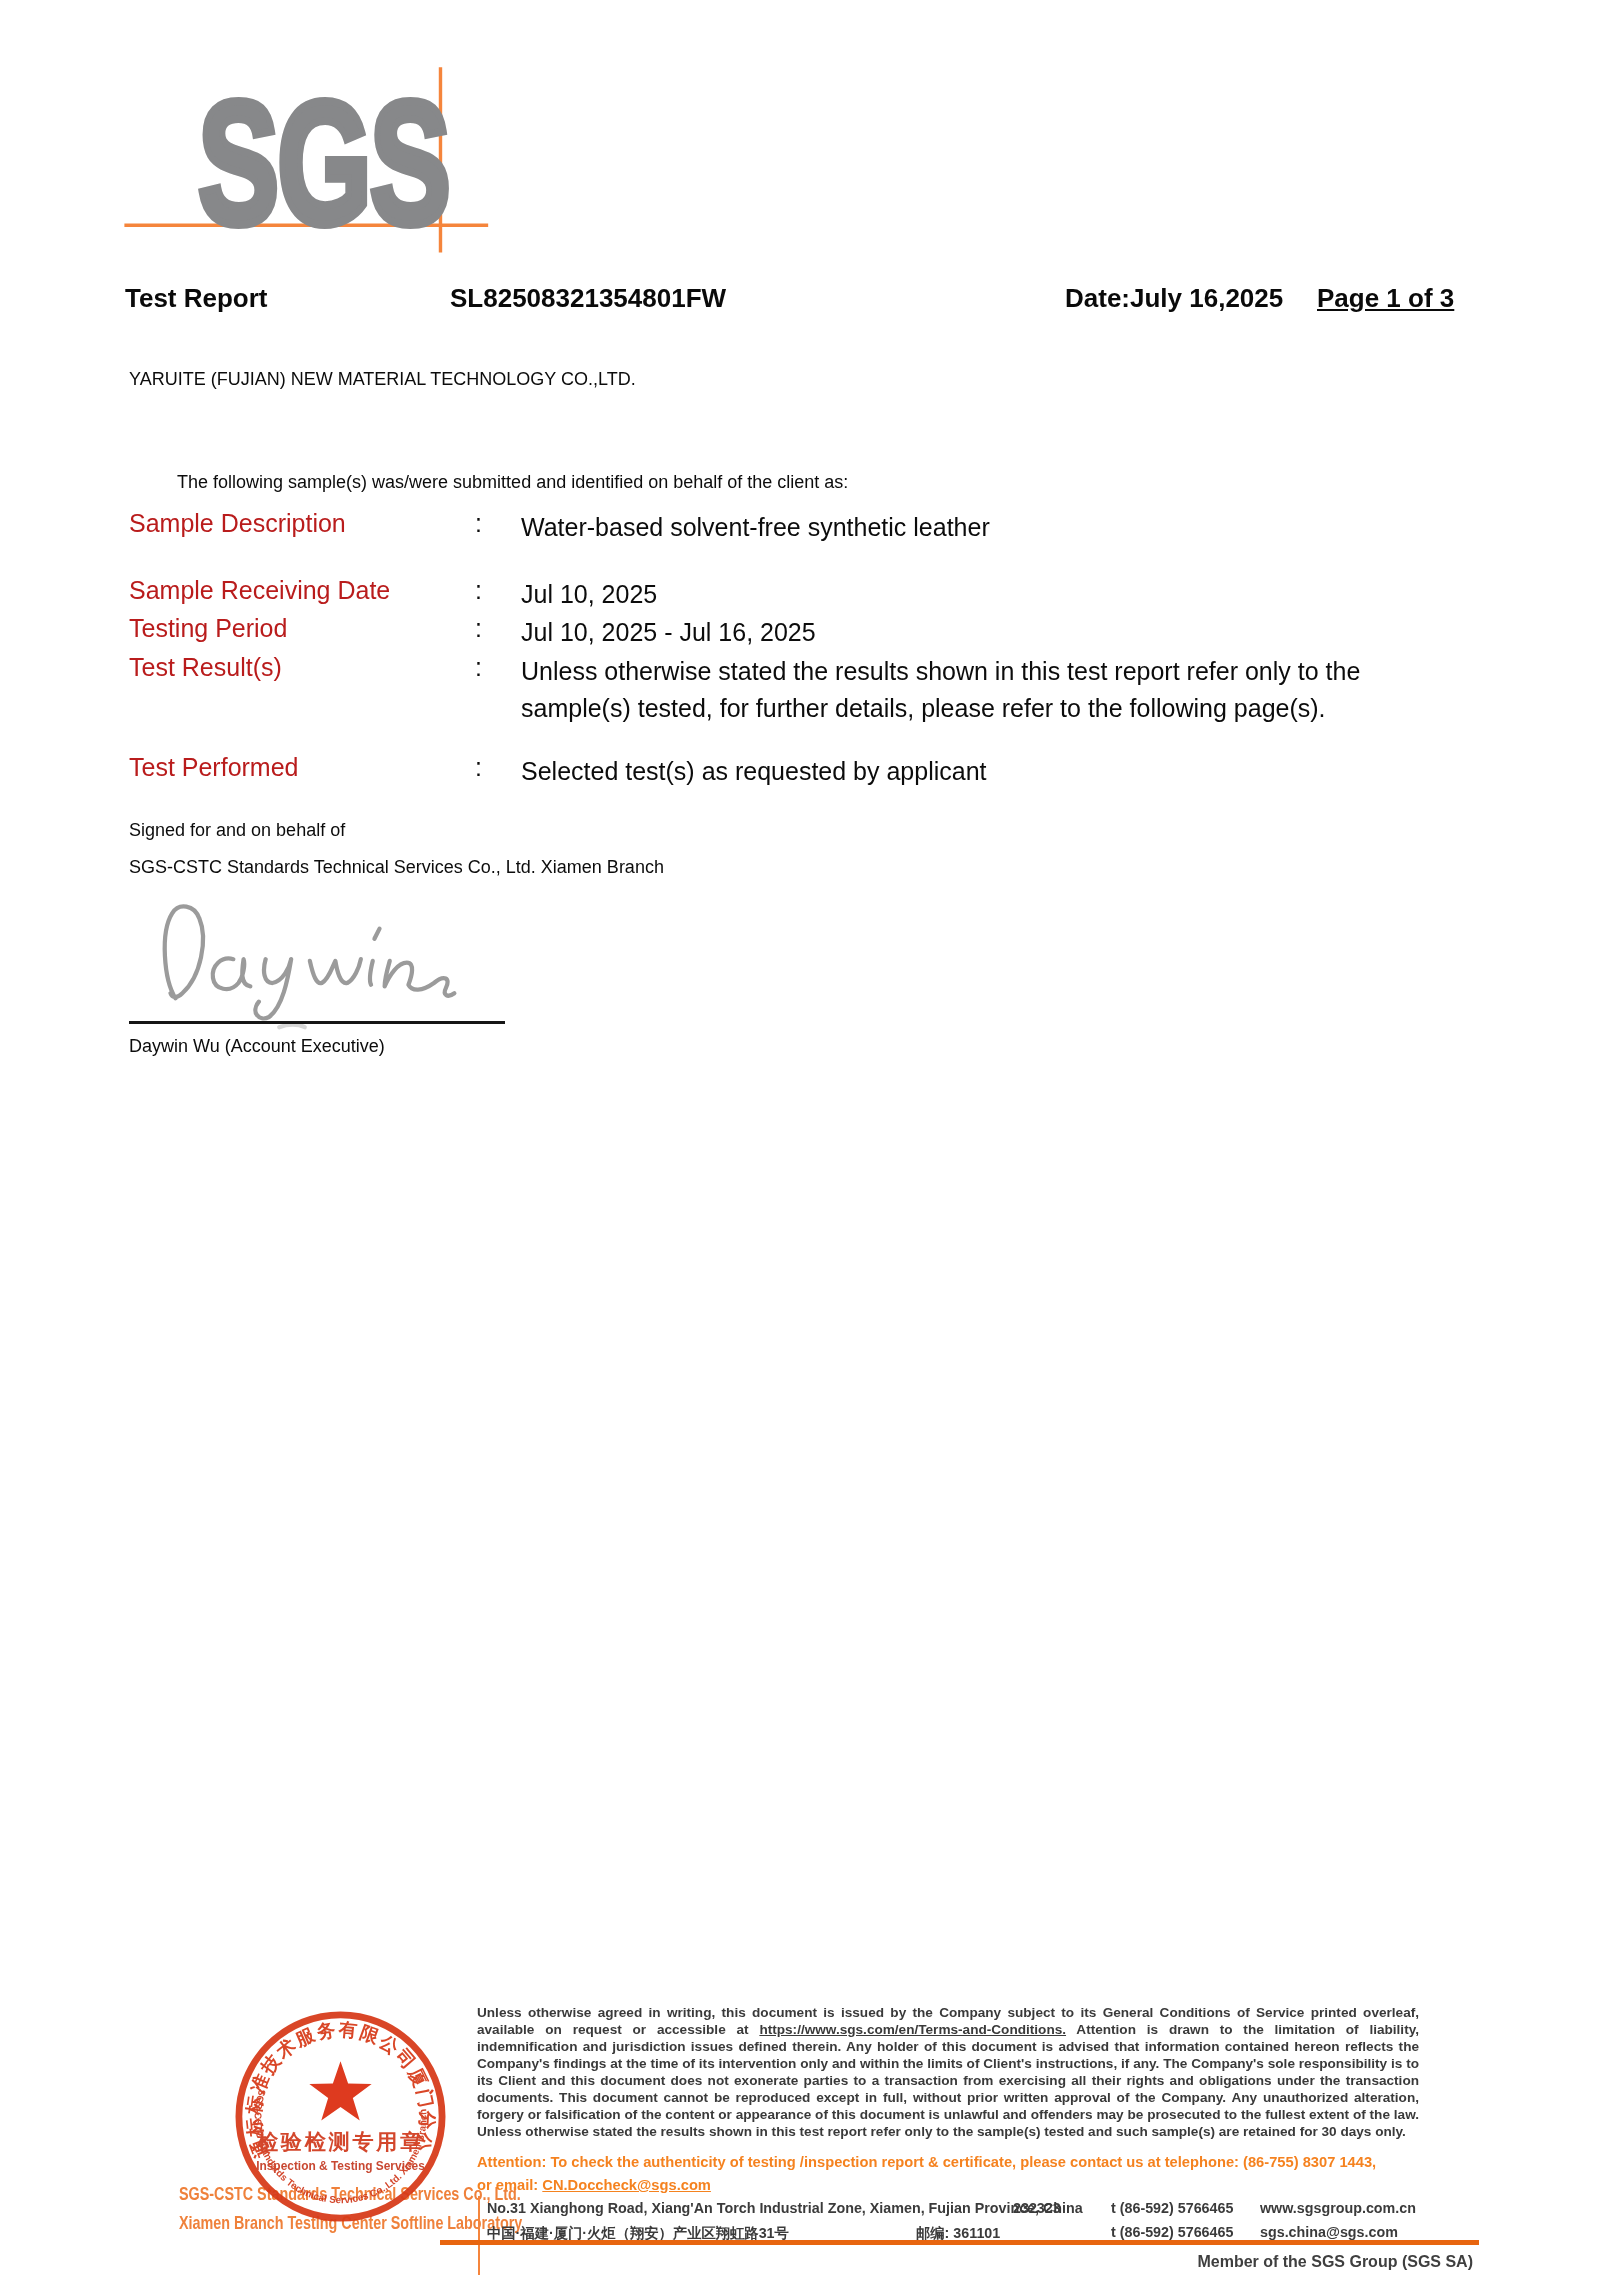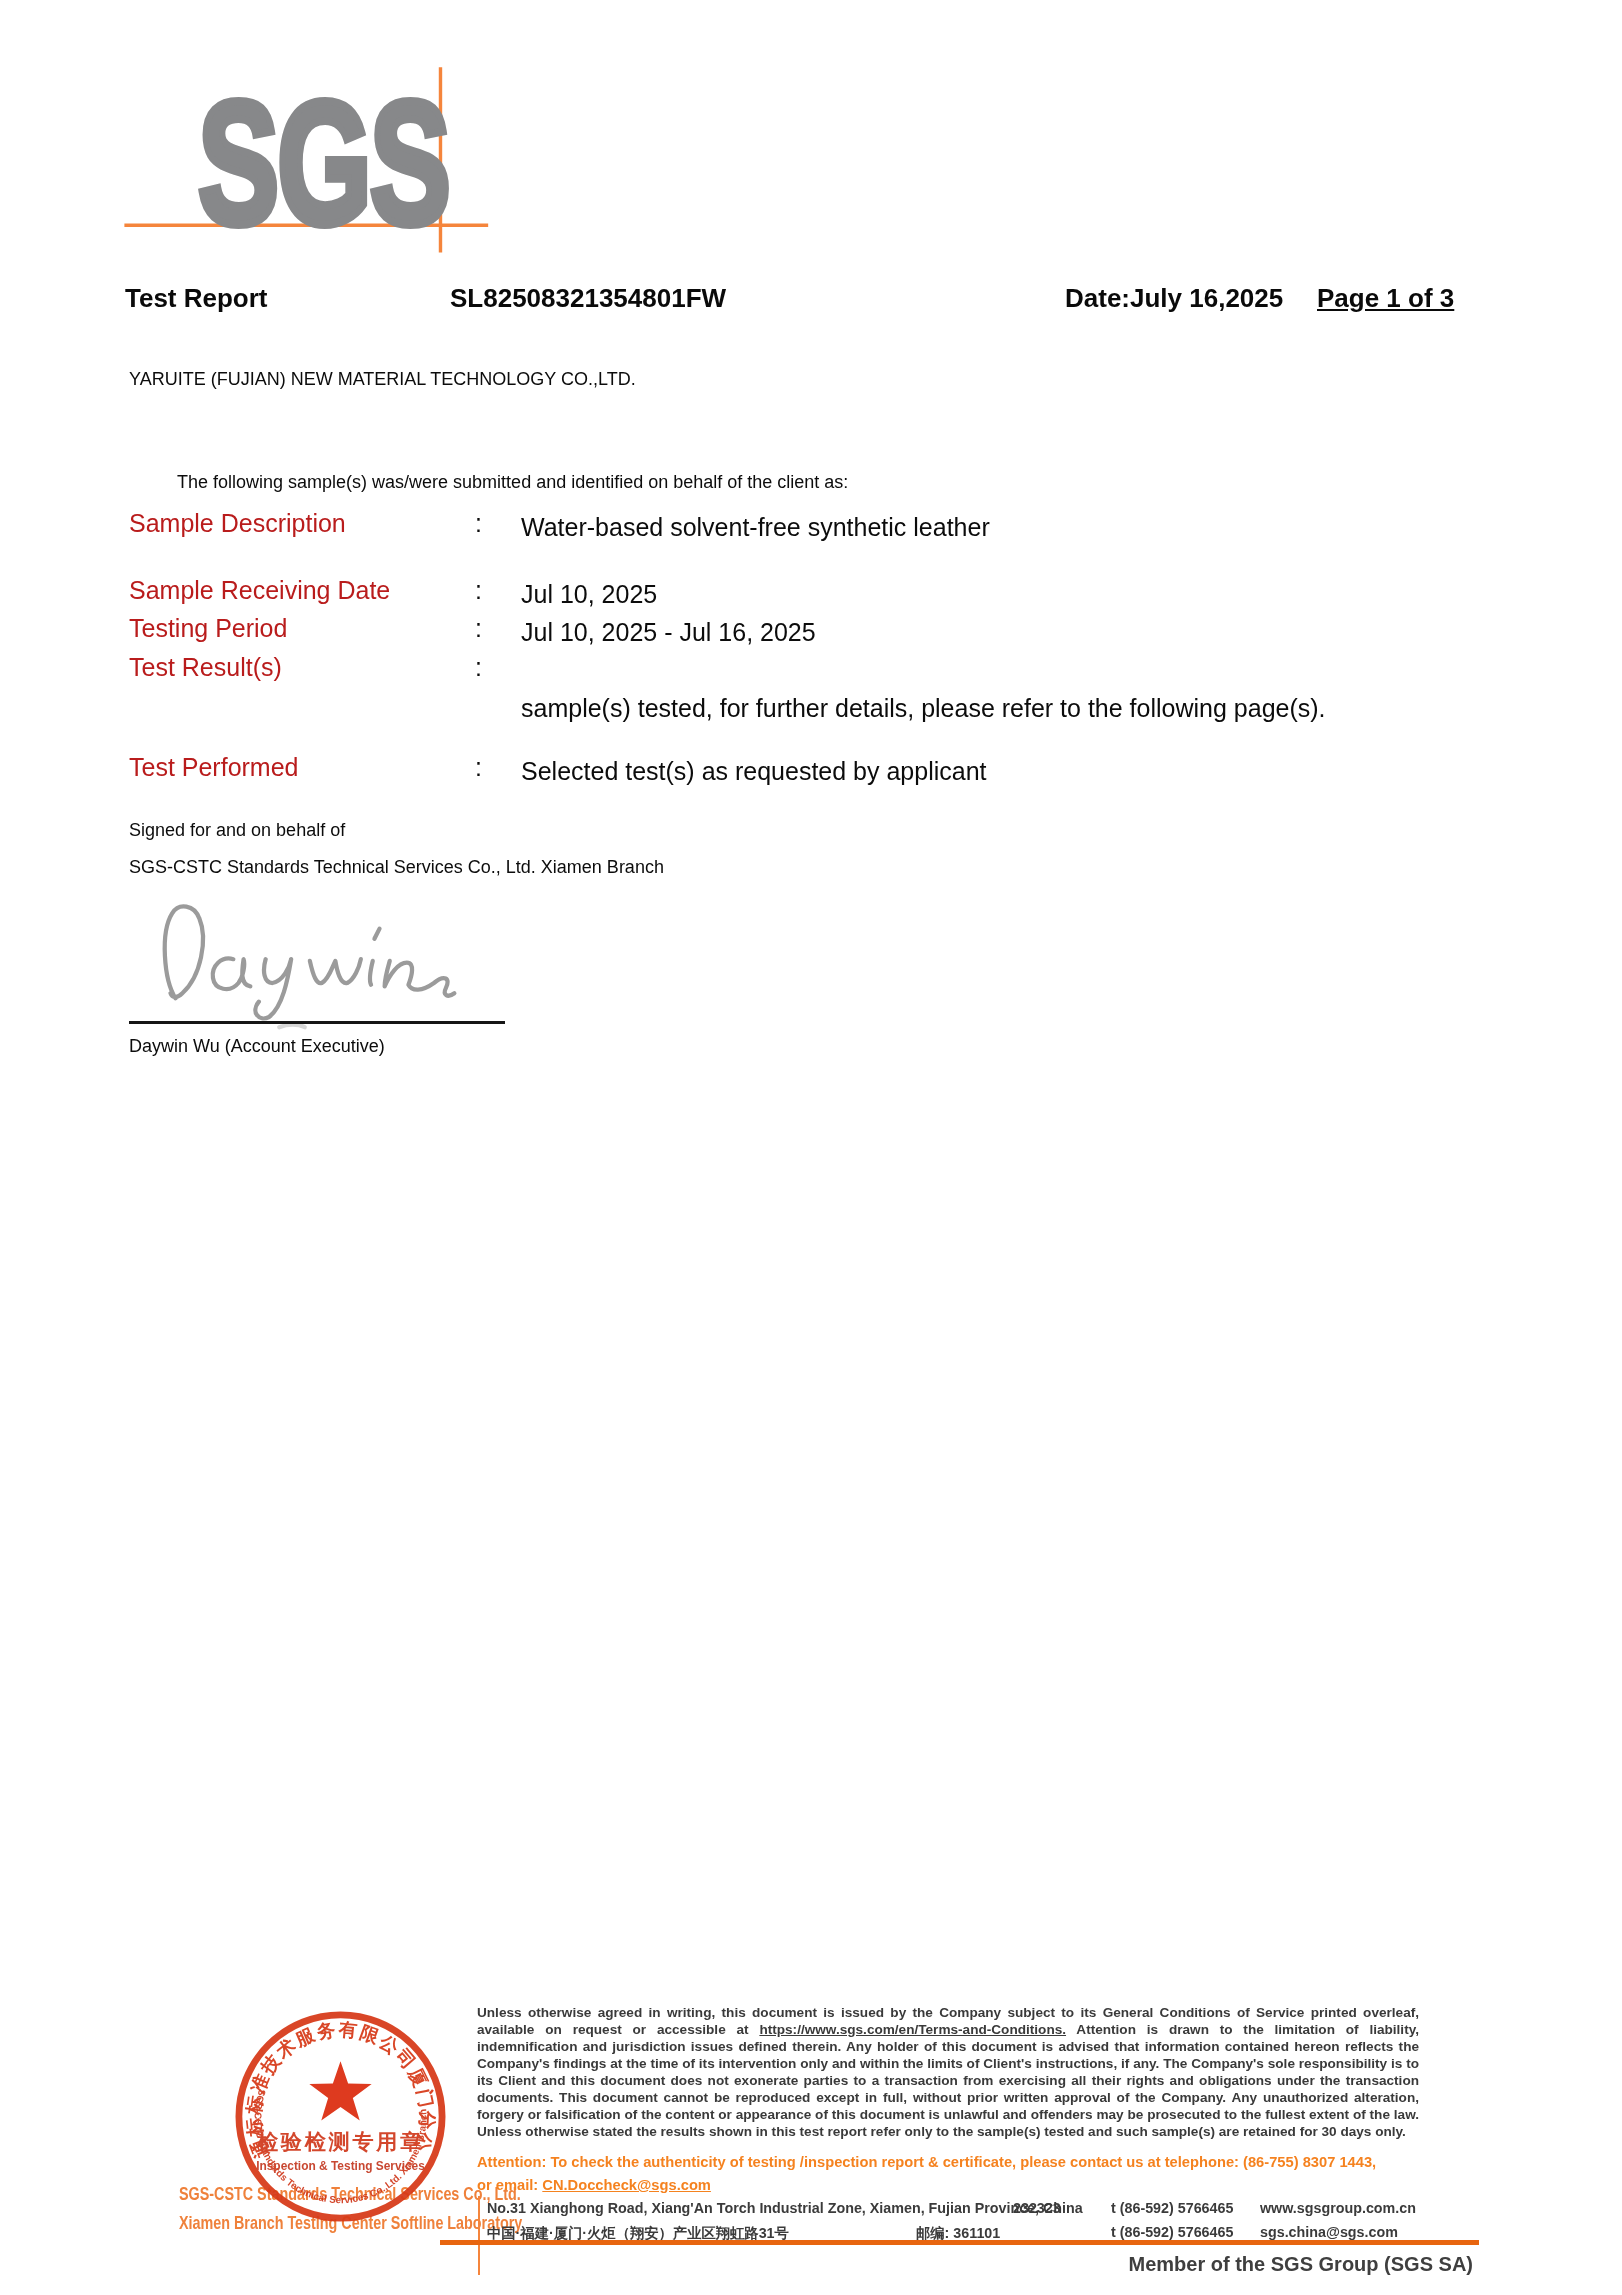--- a/index.html
+++ b/index.html
@@ -28,21 +28,21 @@
     font-size:13.6px;line-height:17px;font-weight:600;color:#3a3a3a;
     text-align:justify;margin:0;
   }
   .legal .lnk{text-decoration:underline;color:#3a3a3a;}
   .attn{position:absolute;left:477px;font-size:14.7px;font-weight:bold;color:#f5821f;white-space:nowrap;}
   .attn .lnk{text-decoration:underline;}
   .addr{position:absolute;font-size:14.3px;font-weight:600;color:#3b3b3b;white-space:nowrap;}
   .addr-cn{font-weight:700;}
   .vline{position:absolute;left:478px;top:2196px;width:2px;height:79px;background:#f5853c;}
   .orange-rule{position:absolute;left:440px;top:2240px;width:1039px;height:4.8px;background:#e8650f;}
-  .member{position:absolute;right:149px;top:2253px;font-size:20px;font-weight:600;color:#3f3f3f;white-space:nowrap;}
+  .member{position:absolute;right:149px;top:2253px;font-size:16px;font-weight:600;color:#3f3f3f;white-space:nowrap;}
   .lab-line{position:absolute;left:179px;font-size:18.4px;font-weight:bold;color:#ef813b;white-space:nowrap;
             transform:scaleX(0.78);transform-origin:left top;}
   .stamp-svg{position:absolute;left:228px;top:2004px;opacity:0.93;pointer-events:none;}
   a{cursor:pointer;}
 </style>
 </head>
 <body>
 
 <div id="page">
 
@@ -74,21 +74,21 @@
     <span class="fvalue">Jul 10, 2025</span>
   </div>
   <div class="field-row" style="top:614px;">
     <span class="flabel">Testing Period</span>
     <span class="fcolon">:</span>
     <span class="fvalue">Jul 10, 2025 - Jul 16, 2025</span>
   </div>
   <div class="field-row" style="top:653px;">
     <span class="flabel">Test Result(s)</span>
     <span class="fcolon">:</span>
-    <span class="fvalue"><br><span>sample(s) tested, for further details, please refer to the following page(s).</span></span>
+    <span class="fvalue"><span>Unless otherwise stated the results shown in this test report refer only to the</span><br><span>sample(s) tested, for further details, please refer to the following page(s).</span></span>
   </div>
   <div class="field-row" style="top:753px;">
     <span class="flabel">Test Performed</span>
     <span class="fcolon">:</span>
     <span class="fvalue">Selected test(s) as requested by applicant</span>
   </div>
 
   <div class="abs body-txt" style="left:129px;top:820px;">Signed for and on behalf of</div>
   <div class="abs body-txt" style="left:129px;top:857px;">SGS-CSTC Standards Technical Services Co., Ltd. Xiamen Branch</div>
 

